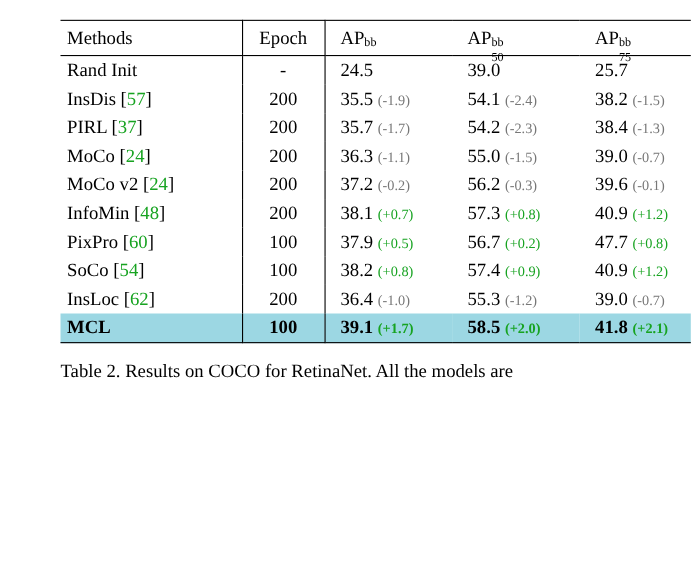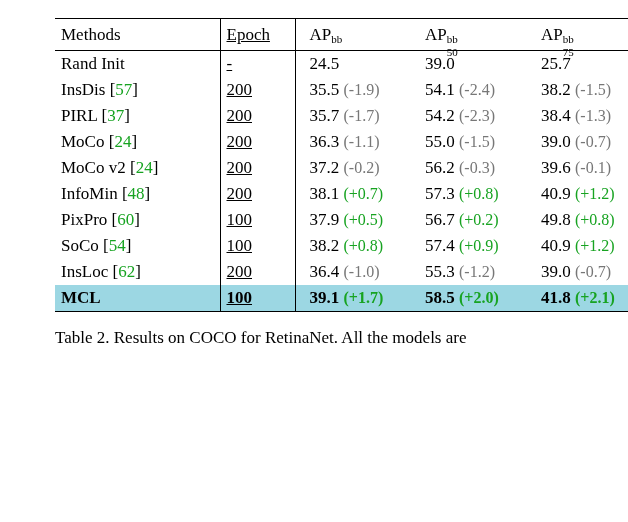--- a/index.html
+++ b/index.html
@@ -52,37 +52,37 @@
   tr.final-end td { border-bottom: 1.2px solid #000; }
 
   
   tr.highlight td {
     background: #9cd7e3;
     font-weight: bold;
   }
 
   
   td.epoch, th.epoch {
+    text-align: center;
     padding-left: 6px;
     padding-right: 6px;
-    text-decoration: underline;
   }
 
   
   td.method, th.method { padding-left: 6px; padding-right: 6px; }
 
   
   td.ap, th.ap { padding-left: 14px; }
 
   .cite {
     color: #17a321;
   }
 
   .delta {
-    font-size: 16px;
+    font-size: 13px;
     letter-spacing: 0;
   }
   .delta.neg { color: #777; }
   .delta.pos { color: #17a321; }
 
   
   .aplabel { display: inline-block; }
   
   .stack {
     display: inline-block;
@@ -185,21 +185,21 @@
           <td class="epoch sep-right"><span>200</span></td>
           <td class="ap"><span>38.1</span> <span class="delta pos">(+0.7)</span></td>
           <td class="ap"><span>57.3</span> <span class="delta pos">(+0.8)</span></td>
           <td class="ap"><span>40.9</span> <span class="delta pos">(+1.2)</span></td>
         </tr>
         <tr>
           <td class="method sep-right"><span>PixPro</span> <span>[</span><span class="cite">60</span><span>]</span></td>
           <td class="epoch sep-right"><span>100</span></td>
           <td class="ap"><span>37.9</span> <span class="delta pos">(+0.5)</span></td>
           <td class="ap"><span>56.7</span> <span class="delta pos">(+0.2)</span></td>
-          <td class="ap"><span>49.8</span> <span class="delta pos">(+0.8)</span></td>
+          <td class="ap"><span>47.7</span> <span class="delta pos">(+0.8)</span></td>
         </tr>
         <tr>
           <td class="method sep-right"><span>SoCo</span> <span>[</span><span class="cite">54</span><span>]</span></td>
           <td class="epoch sep-right"><span>100</span></td>
           <td class="ap"><span>38.2</span> <span class="delta pos">(+0.8)</span></td>
           <td class="ap"><span>57.4</span> <span class="delta pos">(+0.9)</span></td>
           <td class="ap"><span>40.9</span> <span class="delta pos">(+1.2)</span></td>
         </tr>
         <tr>
           <td class="method sep-right"><span>InsLoc</span> <span>[</span><span class="cite">62</span><span>]</span></td>

